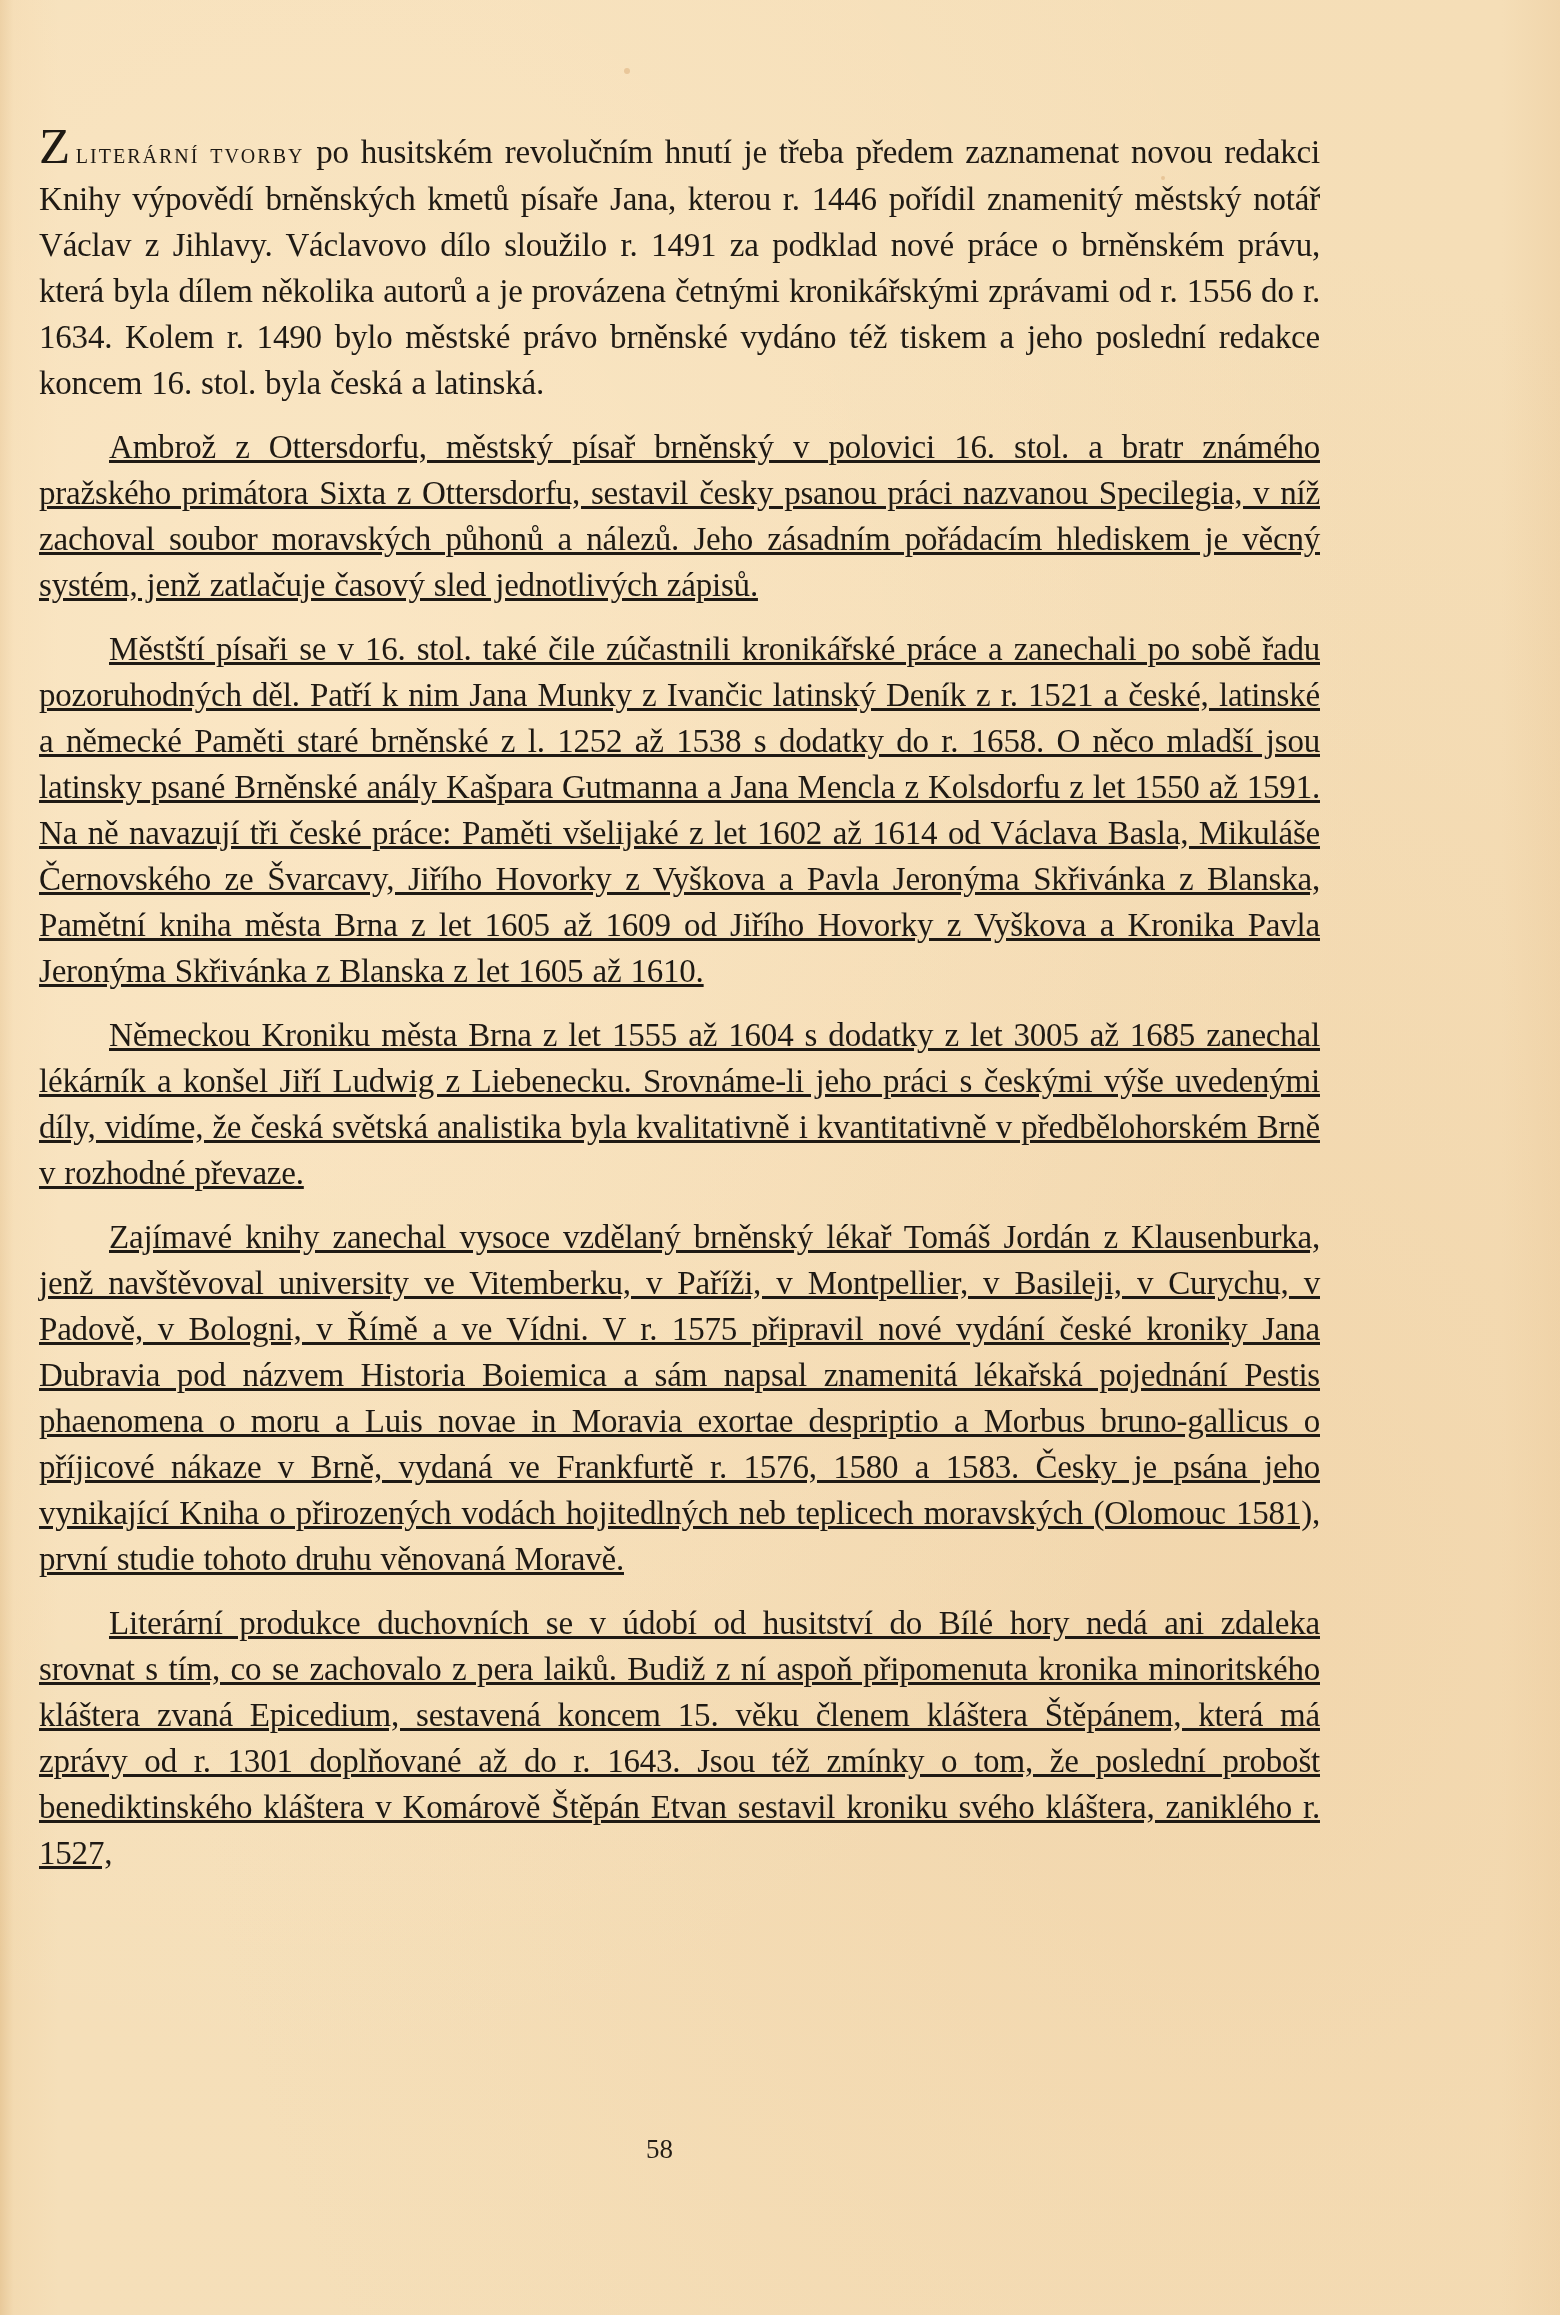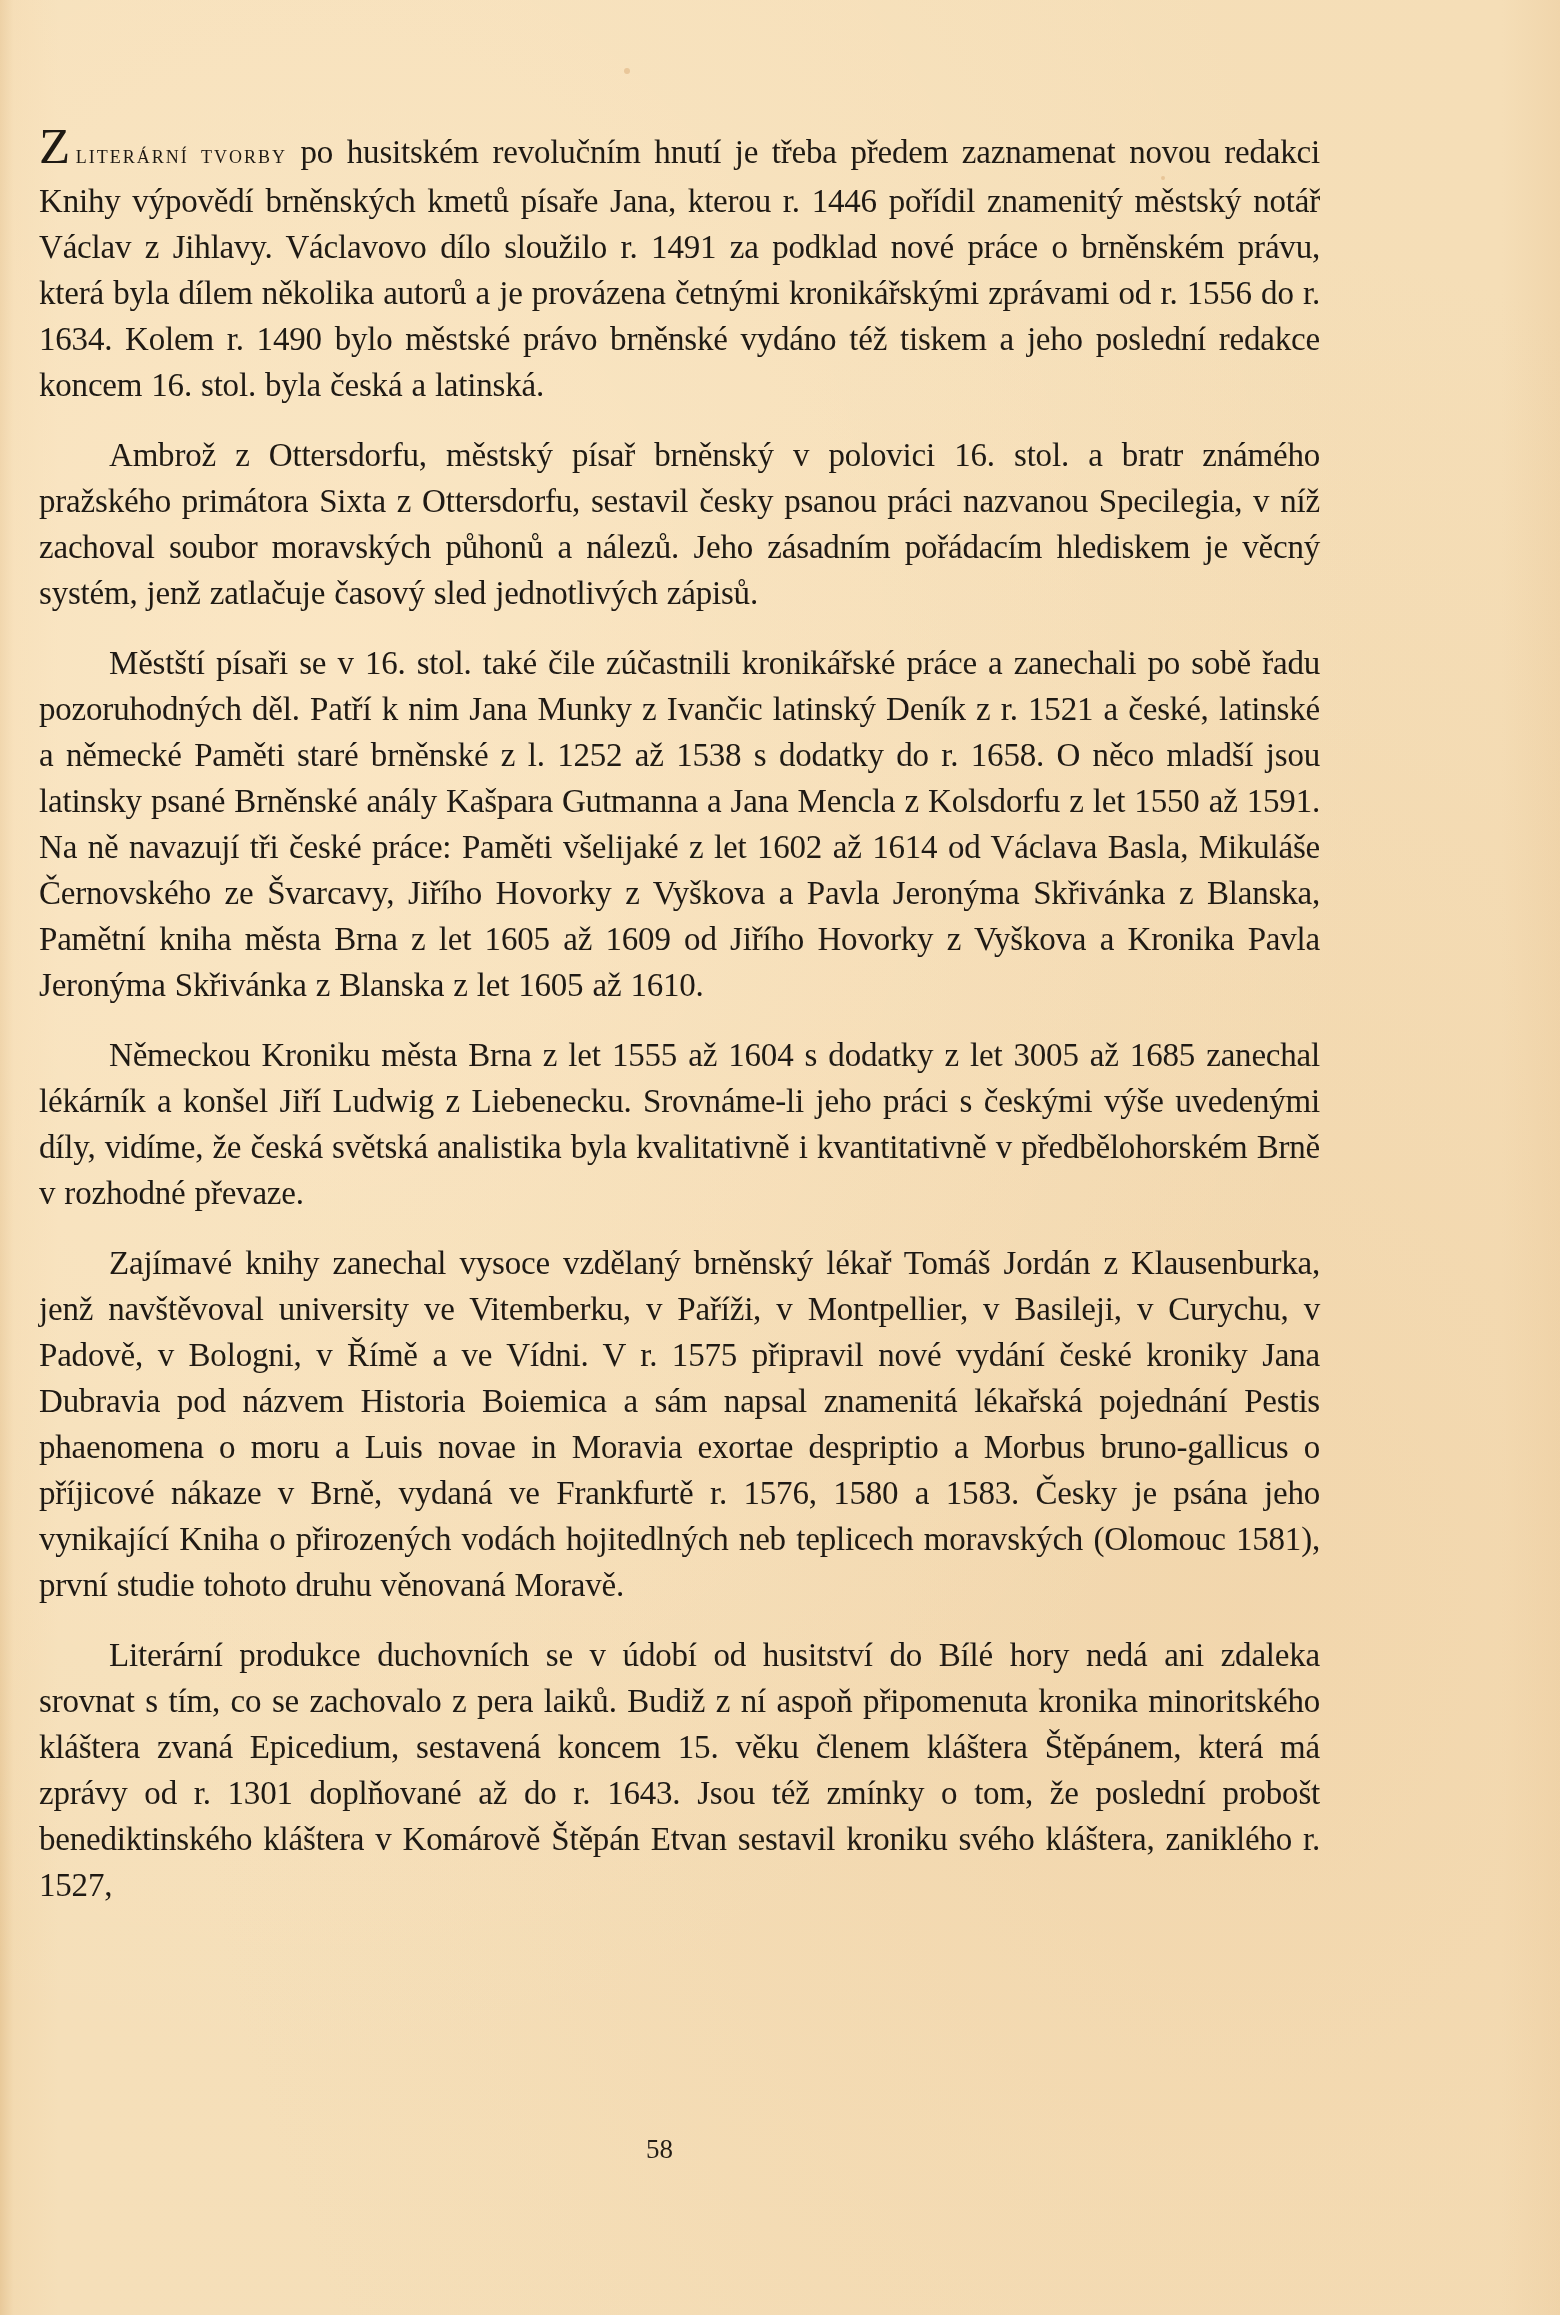--- a/index.html
+++ b/index.html
@@ -28,36 +28,37 @@
     .para {
       margin: 0;
       font-size: 33px;
       line-height: 46px;
       text-align: justify;
       text-align-last: left;
       letter-spacing: -0.2px;
       word-spacing: 1px;
     }
     .para + .para {
-      margin-top: 24px;
+      margin-top: 18px;
+      text-decoration: underline;
     }
     .indent {
       text-indent: 70px;
     }
     .dropcap {
       font-size: 51px;
       line-height: 39px;
       margin-right: 5.9px;
     }
     .smallcaps {
       font-variant: small-caps;
       letter-spacing: 2px;
       text-transform: lowercase;
       font-variant-caps: all-small-caps;
-      font-size: 25px;
+      font-size: 29px;
     }
     .page-number {
       position: absolute;
       left: 646px;
       top: 2134px;
       font-size: 27px;
       color: #231d16;
     }
     .stain {
       position: absolute;

